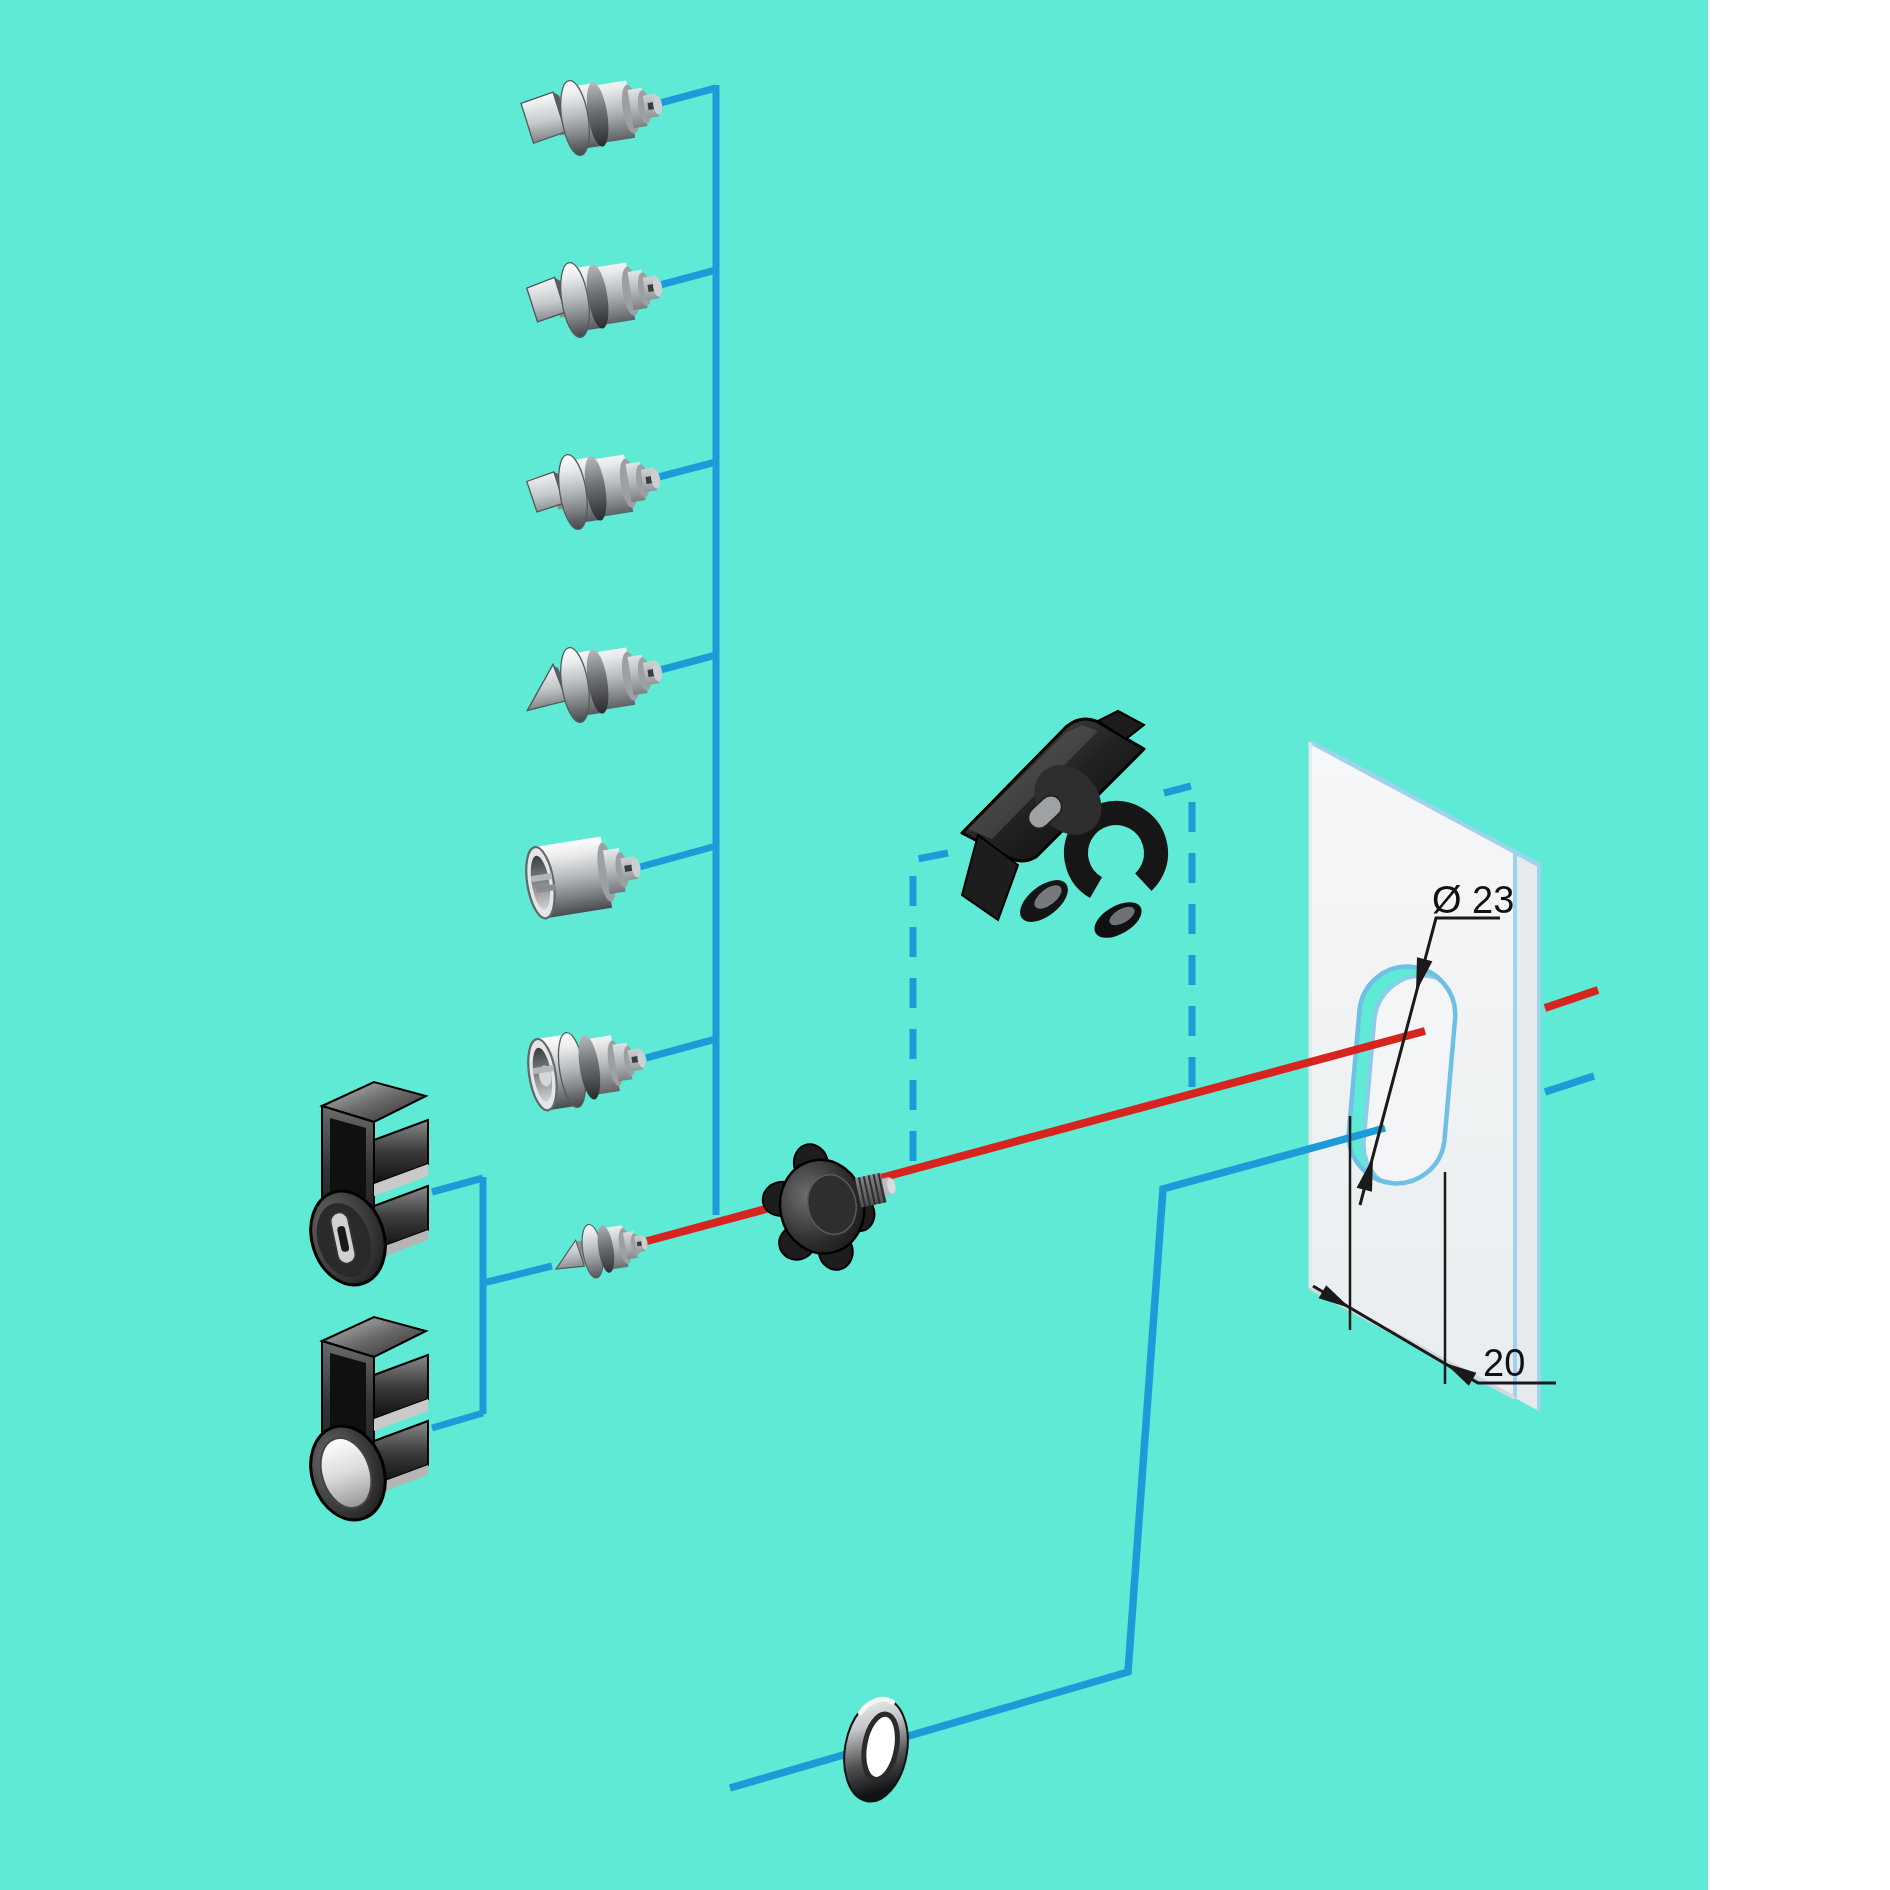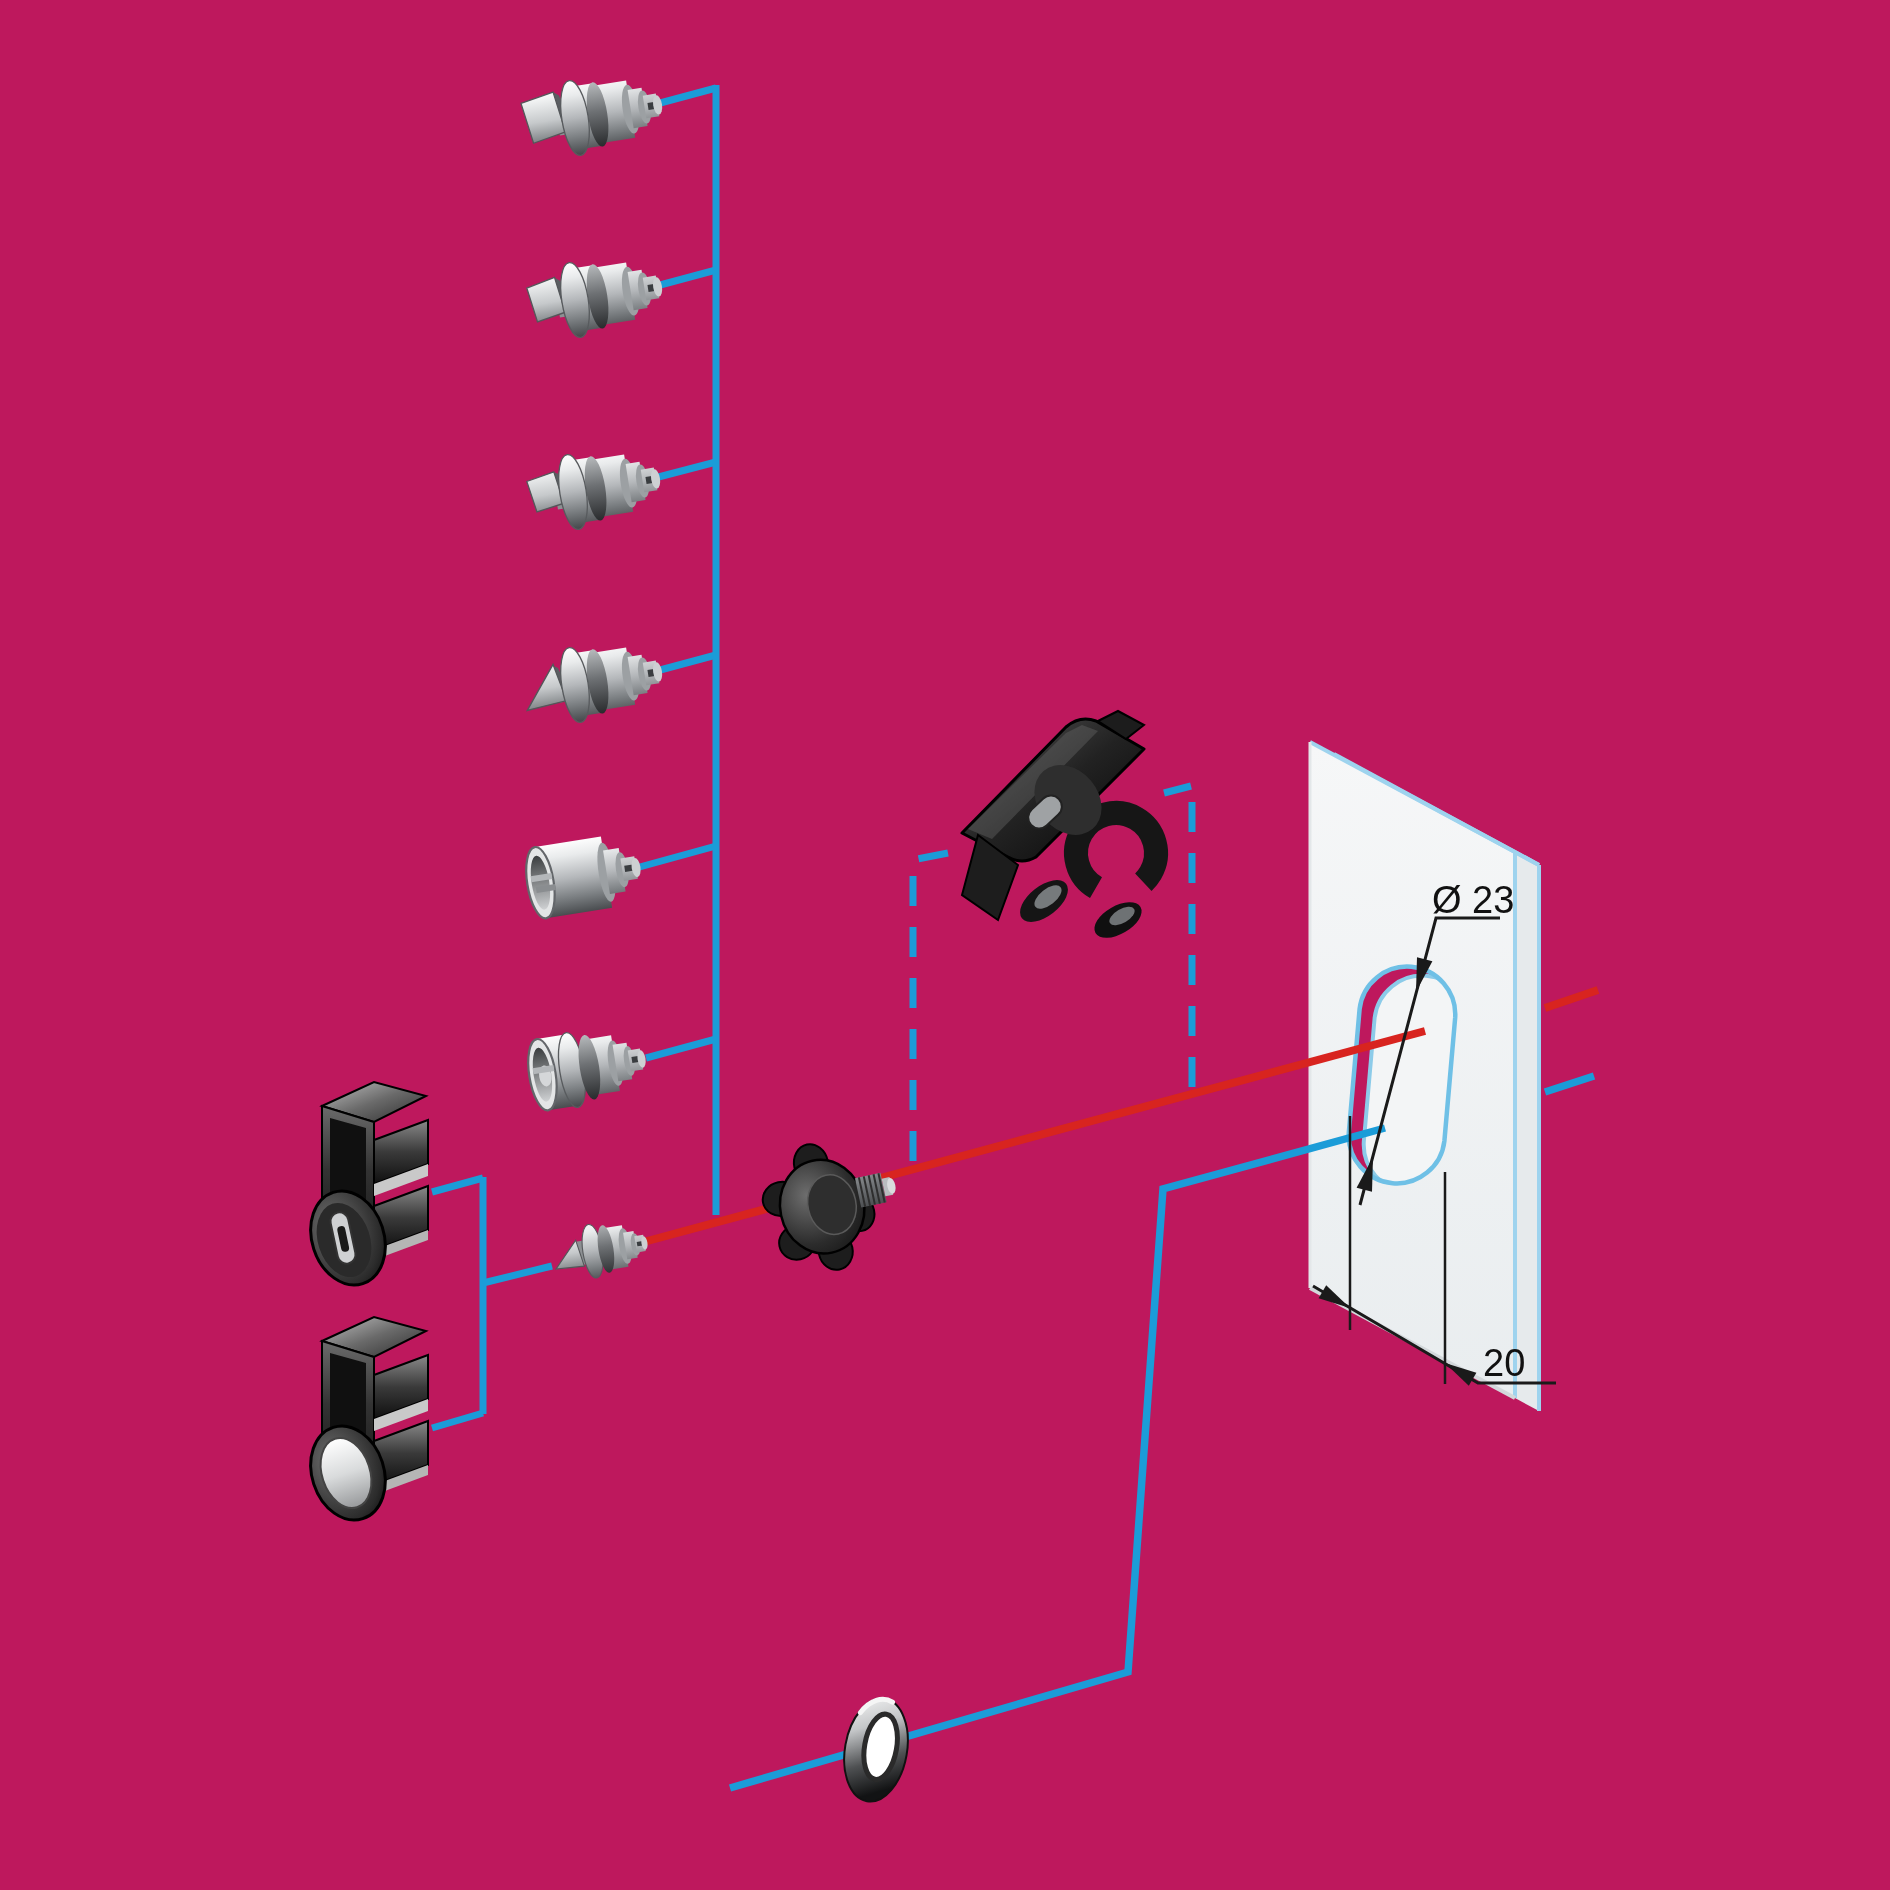--- a/index.html
+++ b/index.html
@@ -1,16 +1,16 @@
 <!DOCTYPE html>
 <html><head>
 <meta charset="utf-8">
 <style>
   html,body{margin:0;padding:0;background:#ffffff;}
-  .stage{position:relative;width:1890px;height:1890px;background:#be185d;overflow:hidden;
+  .stage{position:relative;width:1708px;height:1890px;background:#5eead4;overflow:hidden;
          font-family:"Liberation Sans", sans-serif;}
   svg{display:block;}
   text{font-family:"Liberation Sans", sans-serif;}
 </style>
 </head>
 <body>
 
 <div class="stage">
 <svg viewBox="0 0 1890 1890" width="1890" height="1890">
   <defs>

